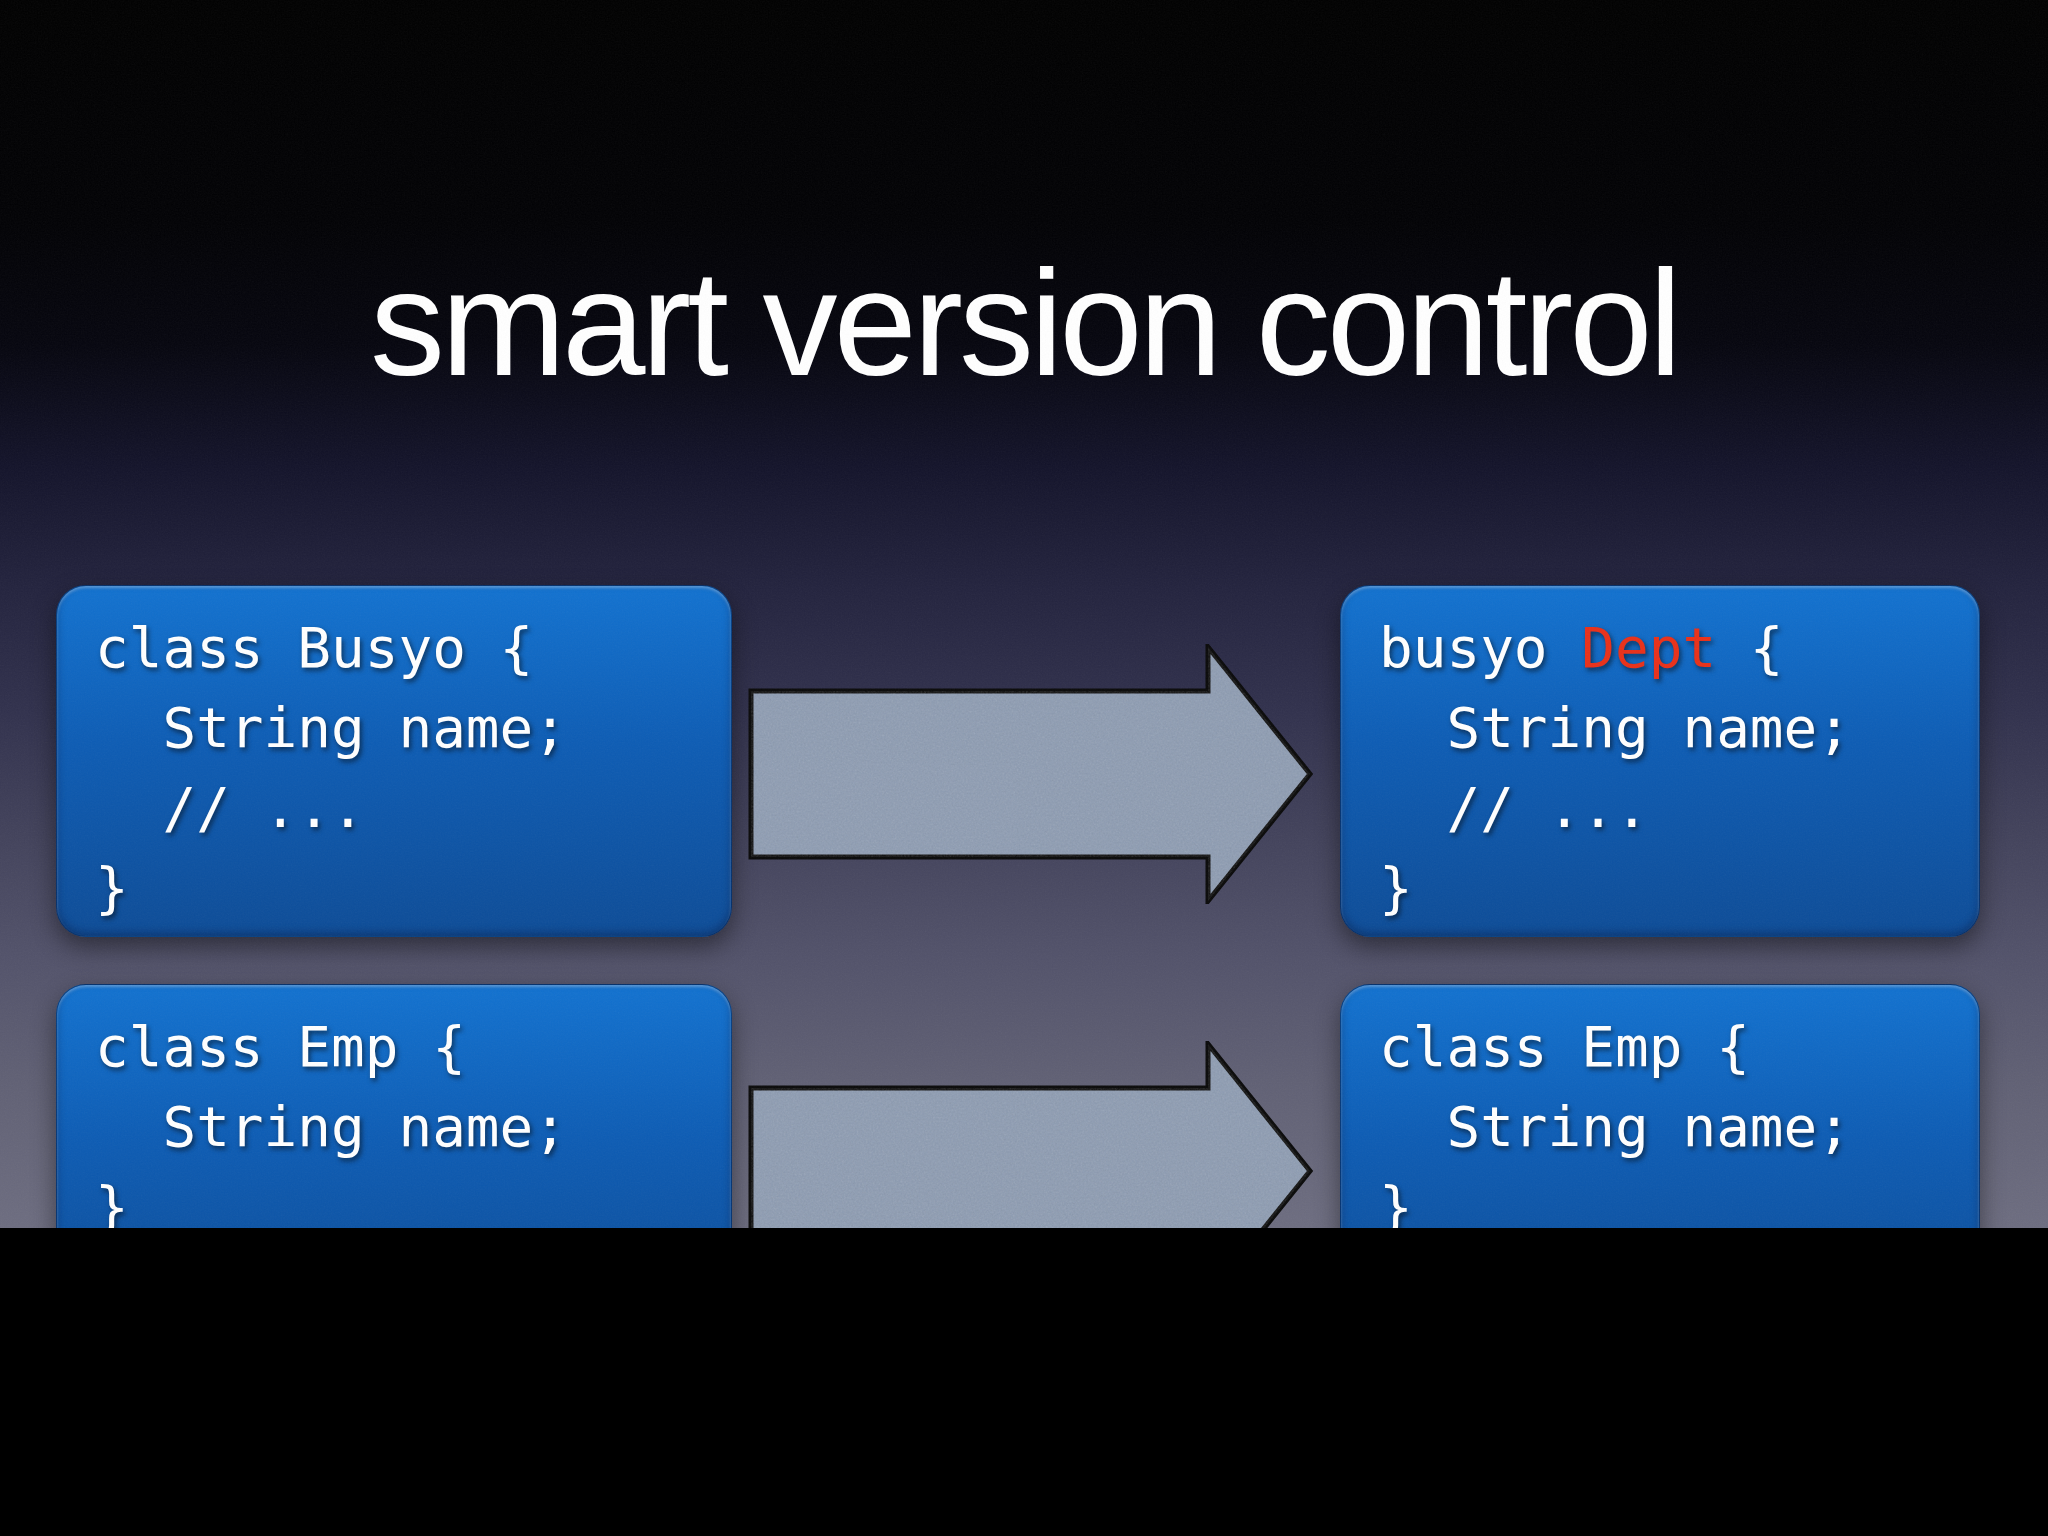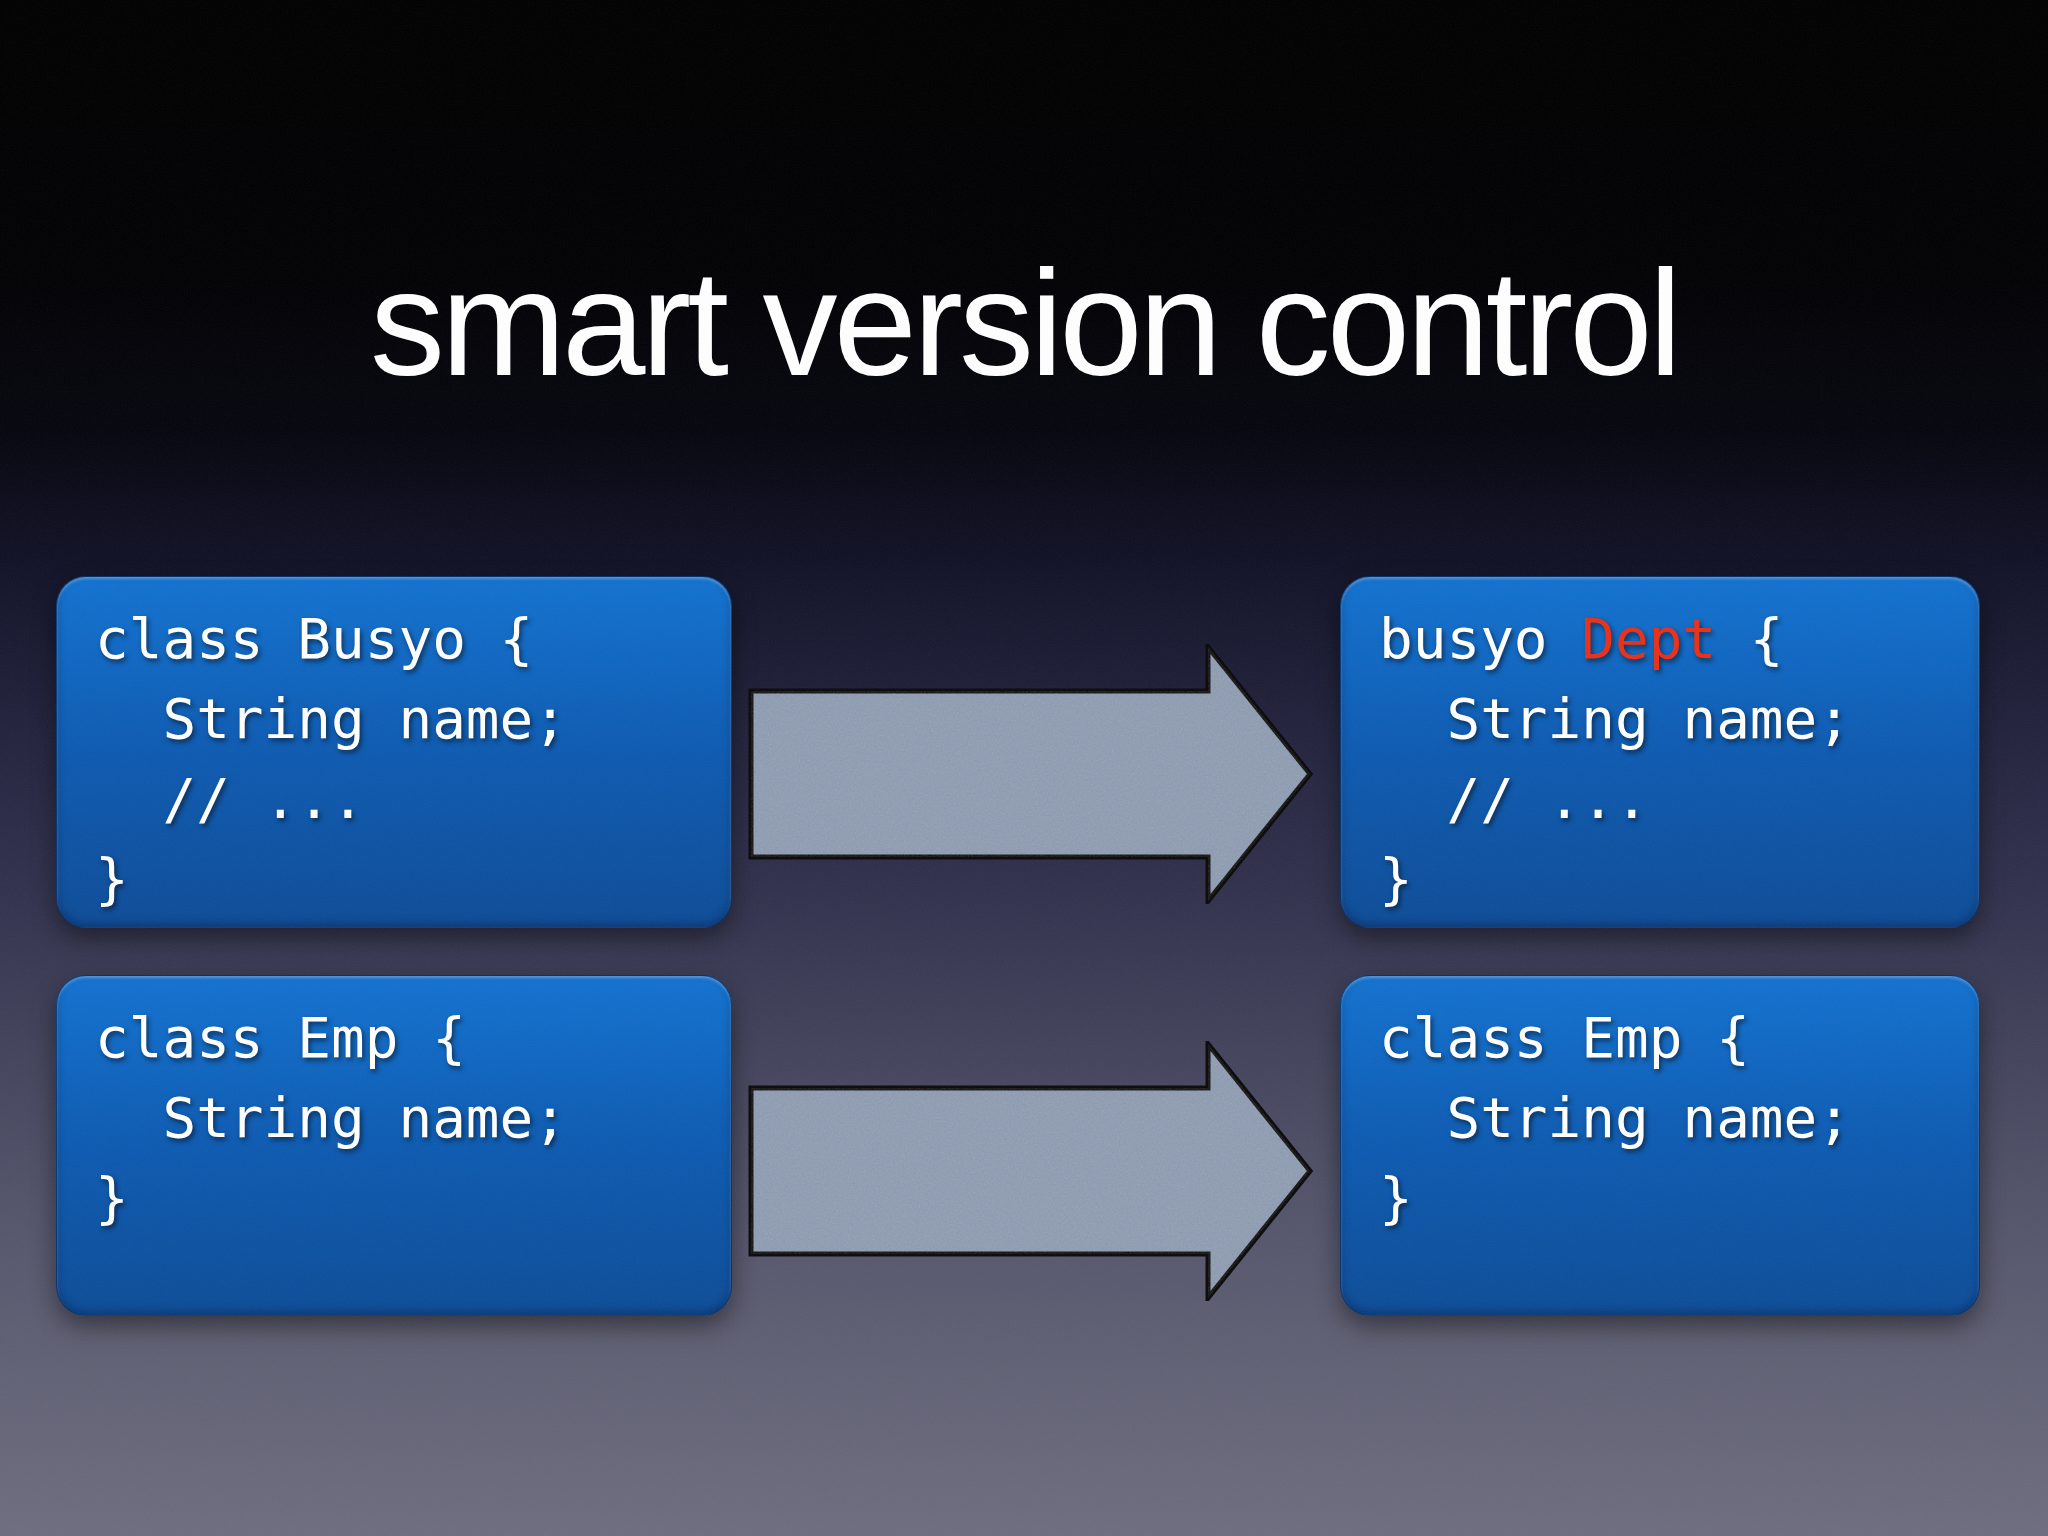--- a/index.html
+++ b/index.html
@@ -3,21 +3,21 @@
 <meta charset="utf-8">
 <style>
   html, body {
     margin: 0;
     padding: 0;
     background: #000;
   }
   .slide {
     position: relative;
     width: 2048px;
-    height: 1536px;
+    height: 1228px;
     overflow: hidden;
     background: linear-gradient(180deg,
       #000000 0%,
       #010104 18%,
       #05050e 28%,
       #13132a 38%,
       #23233e 48%,
       #31314d 58%,
       #42425b 68%,
       #52526a 78%,
@@ -53,20 +53,21 @@
       var(--box-top, #1272d0) 0%,
       #0d5cb4 45%,
       var(--box-bottom, #0d4c97) 100%);
     box-shadow:
       inset 0 2px 3px rgba(255, 255, 255, 0.30),
       inset 0 -3px 8px rgba(0, 10, 40, 0.35),
       0 10px 24px rgba(0, 0, 0, 0.45);
     border: 1px solid rgba(0, 25, 70, 0.55);
     padding: 22px 20px 0 38px;
     box-sizing: border-box;
+    margin-top: 9px;
   }
   .code-box.pos-top-left     { left: 56px;   top: 576px; width: 676px; height: 352px; }
   .code-box.pos-top-right    { left: 1340px; top: 576px; width: 640px; height: 352px; }
   .code-box.pos-bottom-left  { left: 56px;   top: 975px; width: 676px; height: 341px; }
   .code-box.pos-bottom-right { left: 1340px; top: 975px; width: 640px; height: 341px; }
   .code-line {
     font-family: "DejaVu Sans Mono", "Liberation Mono", monospace;
     font-size: 56px;
     line-height: 80px;
     white-space: pre;

